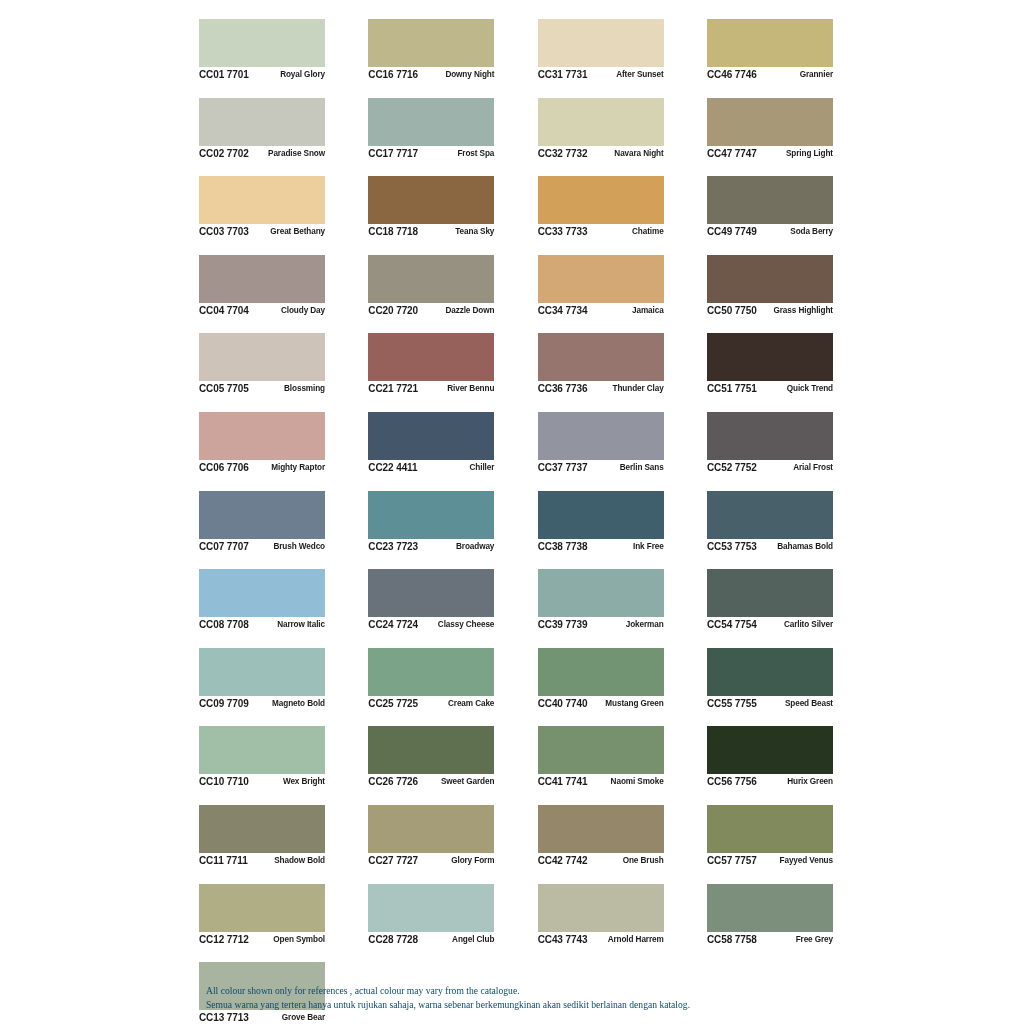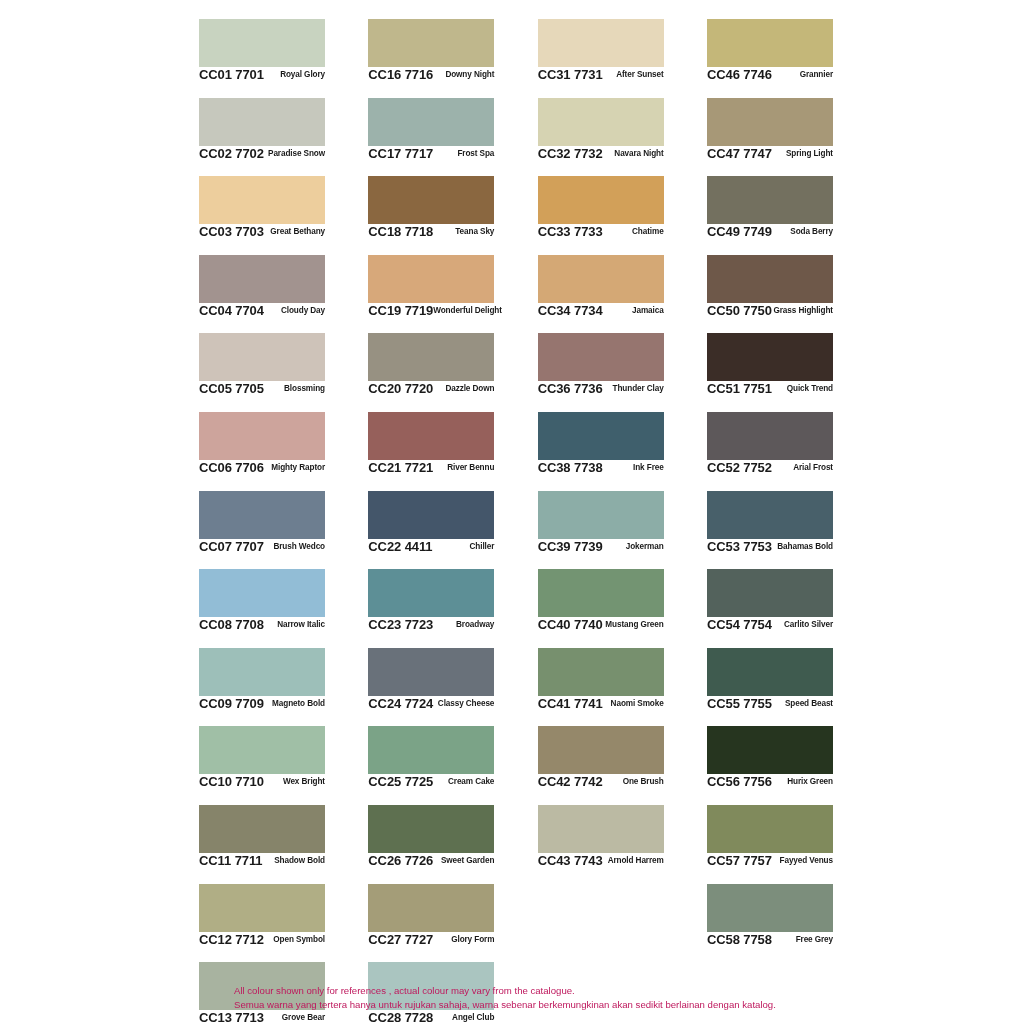--- a/index.html
+++ b/index.html
@@ -56,43 +56,42 @@
     width: 126px;
     height: 15px;
     display: flex;
     flex-direction: row;
     align-items: center;
     justify-content: space-between;
     background: #ffffff;
   }
 
   .code {
-    font-size: 13px;
+    font-size: 10px;
     font-weight: bold;
     color: #1a1a1a;
     letter-spacing: -0.1px;
     white-space: nowrap;
   }
 
   .cname {
     font-size: 8.2px;
     font-weight: bold;
     color: #1a1a1a;
     letter-spacing: -0.1px;
     white-space: nowrap;
   }
 
   #footer {
     position: absolute;
     left: 206px;
     top: 984px;
     width: 700px;
-    font-family: Liberation Sans, sans-serif;
-    color: #be185d;
-    margin-left: 28px;
+    font-family: Liberation Serif, serif;
+    color: #0c4a6e;
   }
   .footline {
     font-size: 9.6px;
     line-height: 13.6px;
     white-space: nowrap;
   }
 </style>
 </head>
 <body>
 
@@ -208,27 +207,20 @@
           </div>
         </div>
         <div class="cell">
           <div class="swatch" title="Teana Sky" style="background: rgb(138, 103, 64);"></div>
           <div class="label">
             <span class="code">CC18 7718</span>
             <span class="cname">Teana Sky</span>
           </div>
         </div>
         <div class="cell">
-          <div class="swatch" title="Wonderful Delight" style="background: rgb(215, 168, 122);"></div>
-          <div class="label">
-            <span class="code">CC19 7719</span>
-            <span class="cname">Wonderful Delight</span>
-          </div>
-        </div>
-        <div class="cell">
           <div class="swatch" title="Dazzle Down" style="background: rgb(151, 145, 130);"></div>
           <div class="label">
             <span class="code">CC20 7720</span>
             <span class="cname">Dazzle Down</span>
           </div>
         </div>
         <div class="cell">
           <div class="swatch" title="River Bennu" style="background: rgb(150, 96, 91);"></div>
           <div class="label">
             <span class="code">CC21 7721</span>
@@ -312,20 +304,27 @@
           <div class="label">
             <span class="code">CC34 7734</span>
             <span class="cname">Jamaica</span>
           </div>
         </div>
         <div class="cell">
           <div class="swatch" title="Thunder Clay" style="background: rgb(150, 117, 111);"></div>
           <div class="label">
             <span class="code">CC36 7736</span>
             <span class="cname">Thunder Clay</span>
+          </div>
+        </div>
+        <div class="cell">
+          <div class="swatch" title="Berlin Sans" style="background: rgb(146, 149, 159);"></div>
+          <div class="label">
+            <span class="code">CC37 7737</span>
+            <span class="cname">Berlin Sans</span>
           </div>
         </div>
         <div class="cell">
           <div class="swatch" title="Ink Free" style="background: rgb(63, 95, 108);"></div>
           <div class="label">
             <span class="code">CC38 7738</span>
             <span class="cname">Ink Free</span>
           </div>
         </div>
         <div class="cell">

